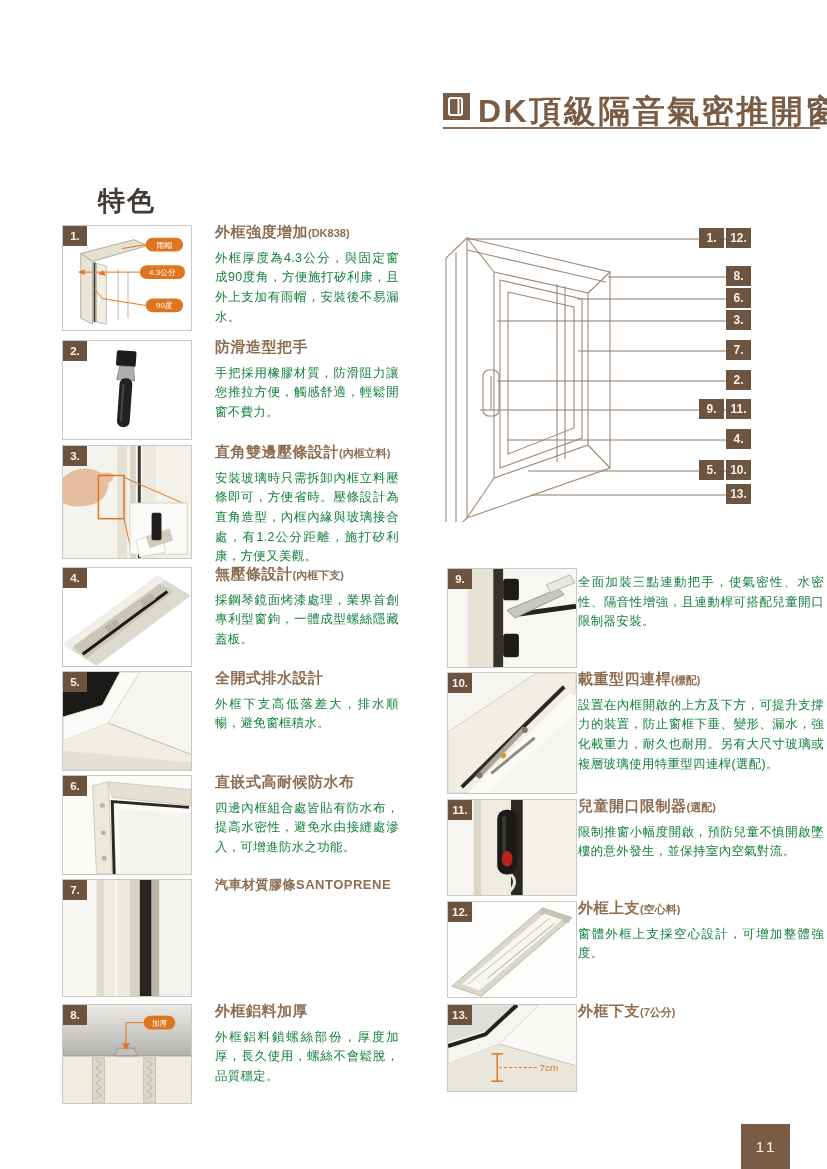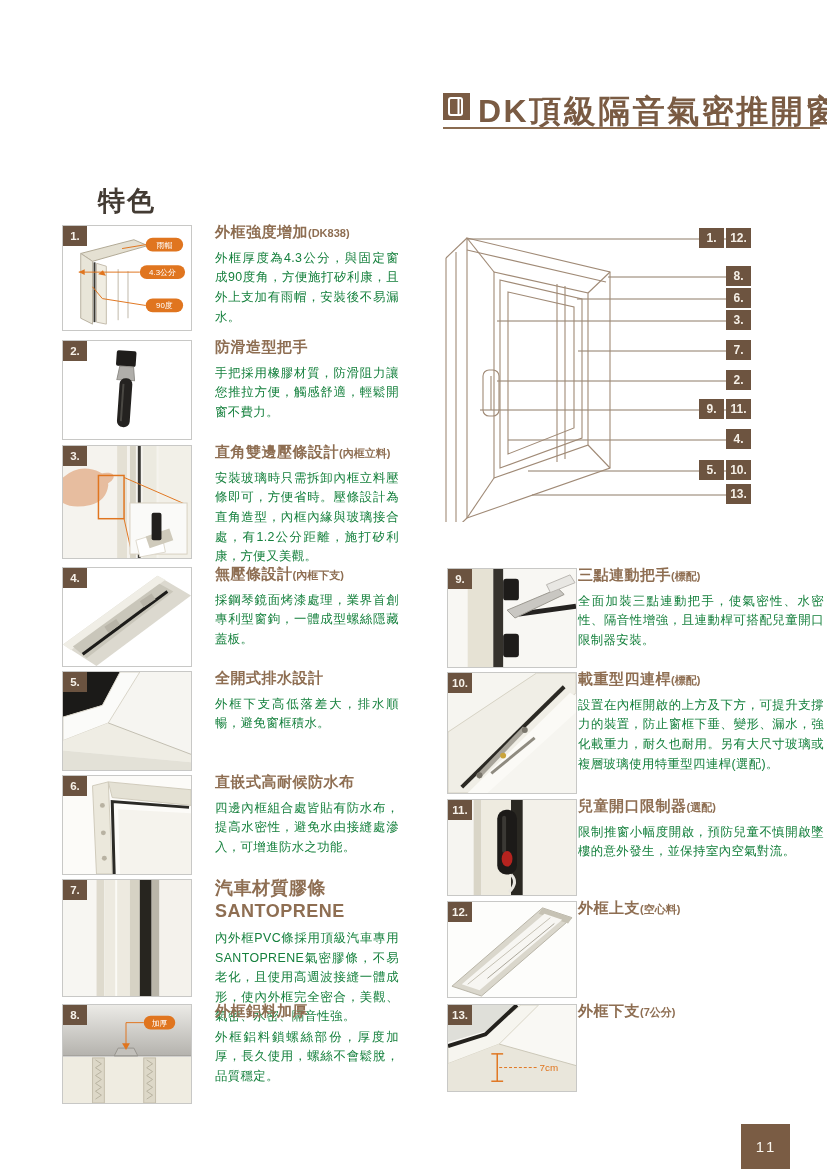--- a/index.html
+++ b/index.html
@@ -237,22 +237,21 @@
         <rect x="42" y="0" width="26" height="118" fill="#edeae0"></rect>
         <rect x="68" y="0" width="10" height="118" fill="#d6d2c4"></rect>
         <rect x="78" y="0" width="12" height="118" fill="#27251f"></rect>
         <rect x="90" y="0" width="8" height="118" fill="#b9b5a9"></rect>
         <rect x="98" y="0" width="32" height="118" fill="#f4f2ec"></rect>
         <line x1="54" y1="0" x2="54" y2="118" stroke="#fbfaf6" stroke-width="2"></line>
       </svg>
       <div class="num">7.</div>
     </div>
     <div class="ftext lcol">
-      <h3 class="fh" style="font-size:18px"><span>汽車材質膠條SANTOPRENE</span><span class="sfx"></span></h3>
-      <p class="fb">內外框PVC條採用頂級汽車專用SANTOPRENE氣密膠條，不易老化，且使用高週波接縫一體成形，使內外框完全密合，美觀、氣密、水密、隔音性強。</p>
+      <h3 class="fh" style="font-size:13px"><span>汽車材質膠條SANTOPRENE</span><span class="sfx"></span></h3>
     </div>
   </div>
 
   <div class="feat" style="top:1004px">
     <div class="imgbox" style="left:62px;height:100px">
       <svg viewBox="0 0 130 100" preserveAspectRatio="none">
         <defs>
           <linearGradient id="alu8" x1="0" y1="0" x2="0" y2="1">
             <stop offset="0" stop-color="#ebeae6"></stop>
               <stop offset="1" stop-color="#b4b2ad"></stop>
@@ -287,21 +286,20 @@
         <rect x="46" y="0" width="10" height="100" fill="#35322c"></rect>
         <rect x="56" y="10" width="16" height="22" rx="3" fill="#1e1c1a"></rect>
         <rect x="56" y="66" width="16" height="24" rx="3" fill="#1e1c1a"></rect>
         <line x1="72" y1="46" x2="130" y2="38" stroke="#242220" stroke-width="5"></line>
         <polygon points="60,42 112,20 118,26 68,50" fill="#c9c7c2" stroke="#9a978f"></polygon>
         <polygon points="100,16 124,6 129,14 104,24" fill="#e8e7e3" stroke="#b9b6b0"></polygon>
       </svg>
       <div class="num">9.</div>
     </div>
     <div class="ftext rcol">
-      <h3 class="fh"><span>三點連動把手</span><span class="sfx">(標配)</span></h3>
       <p class="fb">全面加裝三點連動把手，使氣密性、水密性、隔音性增強，且連動桿可搭配兒童開口限制器安裝。</p>
     </div>
   </div>
 
   <div class="feat" style="top:672px">
     <div class="imgbox" style="left:447px;height:122px">
       <svg viewBox="0 0 130 122" preserveAspectRatio="none">
         <rect x="0" y="0" width="130" height="122" fill="#f6f5f0"></rect>
         <polygon points="0,122 0,60 90,0 130,0 130,20 30,122" fill="#f0eee6" stroke="#d5d1c3"></polygon>
         <polygon points="20,122 124,20 130,24 130,40 40,122" fill="#fbfaf6"></polygon>
@@ -348,20 +346,21 @@
         <polygon points="4,86 96,6 126,16 34,96" fill="#dad7cc" stroke="#b8b4a6"></polygon>
         <polygon points="96,6 126,16 122,22 92,12" fill="#c6c2b4"></polygon>
         <polygon points="14,84 98,12 116,18 32,90" fill="#f7f6f2"></polygon>
         <line x1="20" y1="84" x2="104" y2="16" stroke="#c4c0b2"></line>
         <line x1="40" y1="78" x2="108" y2="22" stroke="#a9a599"></line>
       </svg>
       <div class="num">12.</div>
     </div>
     <div class="ftext rcol">
       <h3 class="fh"><span>外框上支</span><span class="sfx">(空心料)</span></h3>
+      <p class="fb">窗體外框上支採空心設計，可增加整體強度。</p>
     </div>
   </div>
 
   <div class="feat" style="top:1004px">
     <div class="imgbox" style="left:447px;height:88px">
       <svg viewBox="0 0 130 88" preserveAspectRatio="none">
         <rect x="0" y="0" width="130" height="88" fill="#f9f8f4"></rect>
         <polygon points="0,0 70,0 40,26 0,38" fill="#dfdfd9"></polygon>
         <polygon points="74,0 92,0 52,40 0,60 0,42 38,30" fill="#f6f5ef" stroke="#d8d4c6"></polygon>
         <polyline points="70,0 38,30 0,42" fill="none" stroke="#23211d" stroke-width="4"></polyline>

